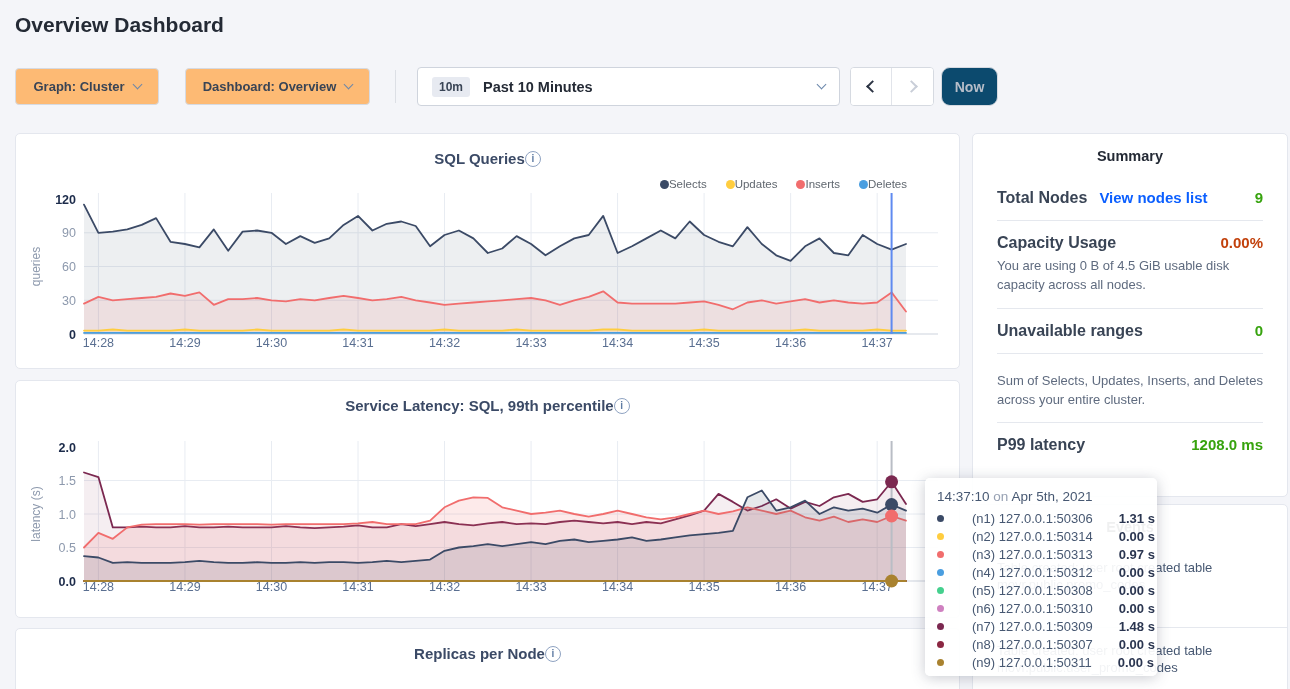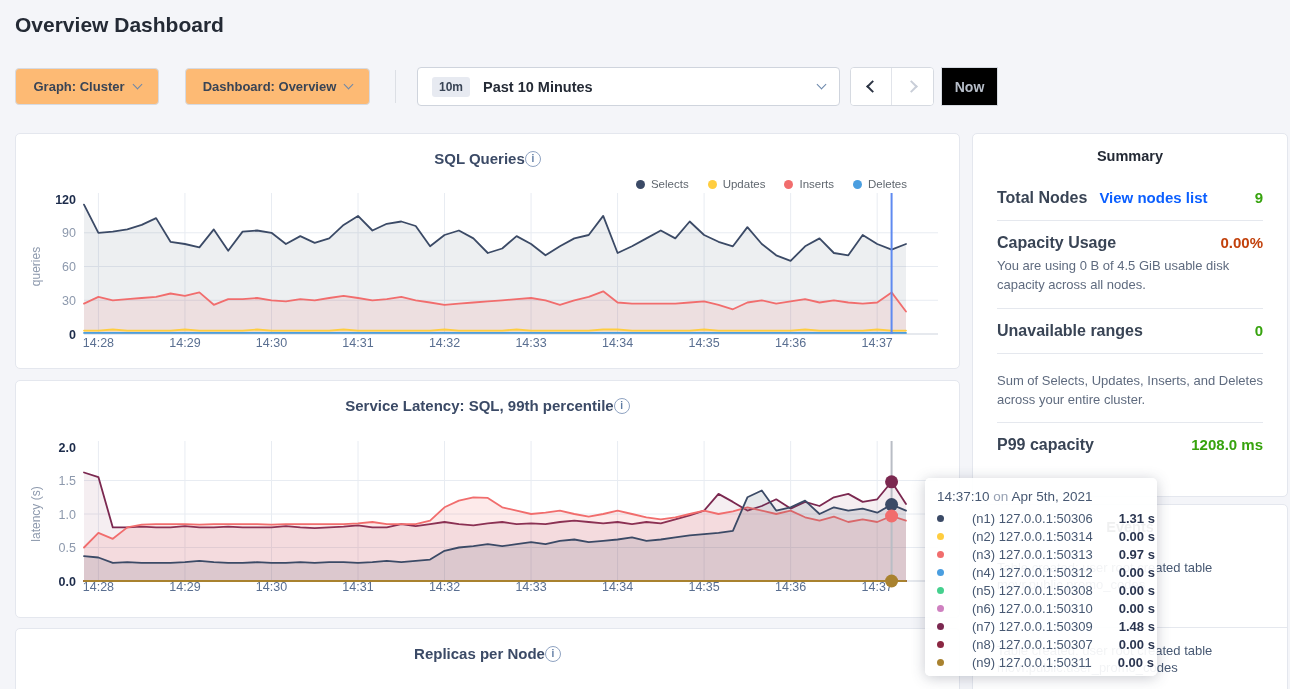--- a/index.html
+++ b/index.html
@@ -27,31 +27,31 @@
   .timesel .rlabel { font-size:14.5px; font-weight:700; color:#242a35; margin-left:13px; }
   .timesel .caret { margin-left:auto; }
   .pager { position:absolute; left:850px; top:67px; height:39px; display:flex; background:#fff; border:1px solid #d6dae1; border-radius:4px; overflow:hidden; }
   .pager button { width:41px; height:37px; background:#fff; border:none; display:flex; align-items:center; justify-content:center; cursor:pointer; }
   .pager button:first-child { border-right:1px solid #e1e4ea; }
   .chev { display:inline-block; width:9px; height:9px; border-left:2.6px solid currentColor; border-bottom:2.6px solid currentColor; }
   .chev.left { transform:rotate(45deg); margin-left:3px; }
   .chev.right { transform:rotate(225deg); margin-right:3px; }
   .prev { color:#2c3444; }
   .next { color:#c9ced8; }
-  .now-btn { position:absolute; left:941px; top:67px; width:57px; height:39px; background:#000000; border:1px solid #d6dae1; border-radius:0; font-size:14px; font-weight:700; color:#b7bec9; font-family:inherit; }
+  .now-btn { position:absolute; left:941px; top:67px; width:57px; height:39px; background:#0c4a6e; border:1px solid #d6dae1; border-radius:9px; font-size:14px; font-weight:700; color:#b7bec9; font-family:inherit; }
 
   
   .card { position:absolute; background:#fff; border:1px solid #e4e7ee; border-radius:5px; }
   .chart-title-row { display:flex; align-items:center; justify-content:center; margin-top:16px; }
   .chart-title { font-size:15px; font-weight:700; color:#3b4a66; }
   .info { width:16px; height:16px; border:1px solid #8fa3c2; border-radius:50%; color:#5f7ca3; font-size:10px; font-weight:600; display:inline-flex; align-items:center; justify-content:center; cursor:pointer; }
   svg { font-family:inherit; display:block; }
 
   .legend { position:absolute; top:44px; right:52px; display:flex; gap:19px; align-items:center; }
-  .legend .item { display:flex; align-items:center; gap:6px; font-size:11.5px; color:#60676f; cursor:pointer; }
+  .legend .item { display:flex; align-items:center; font-size:11.5px; color:#60676f; cursor:pointer; }
   .legend .dot { width:9px; height:9px; border-radius:50%; }
 
   
   .panel-title { text-align:center; font-size:14.5px; font-weight:700; color:#242a35; padding-top:14px; }
   .sum-rows { padding:12px 24px 0 24px; }
   .sum-row { padding:13px 0; }
   .sum-row + .sum-row { border-top:1px solid #e5e8ee; }
   .sum-top { display:flex; align-items:baseline; }
   .sum-label { font-size:16px; font-weight:700; color:#394455; }
   .sum-link { font-size:15px; font-weight:700; margin-left:12px; text-decoration:none; }
@@ -256,21 +256,21 @@
         <div class="sum-top">
           <span class="sum-label">Unavailable ranges</span>
           <span class="sum-value" style="color: rgb(55, 163, 14);">0</span>
         </div>
       </div>
       <div class="sum-row">
         <p class="sum-desc">Sum of Selects, Updates, Inserts, and Deletes across your entire cluster.</p>
       </div>
       <div class="sum-row">
         <div class="sum-top">
-          <span class="sum-label">P99 capacity</span>
+          <span class="sum-label">P99 latency</span>
           <span class="sum-value" style="color: rgb(55, 163, 14);">1208.0 ms</span>
         </div>
       </div>
     </div>
 </aside>
 
 <aside class="card" style="left:972px; top:504px; width:316px; height:200px; overflow:hidden;">
   <div class="panel-title abs" style="left:0; right:0; top:0;">Events</div>
   <div id="events-list">
       <div class="event-item">

